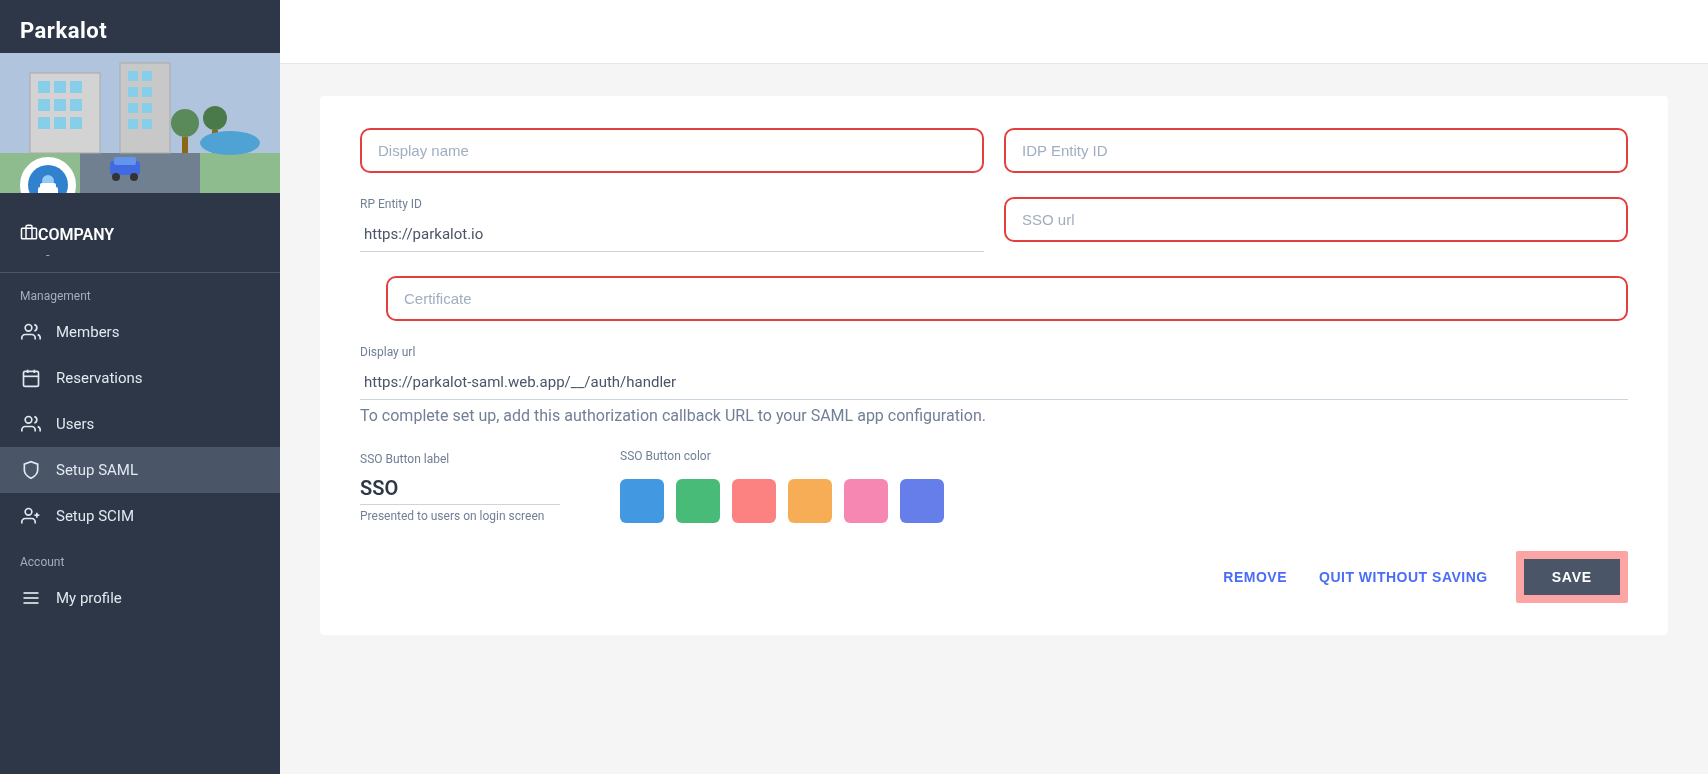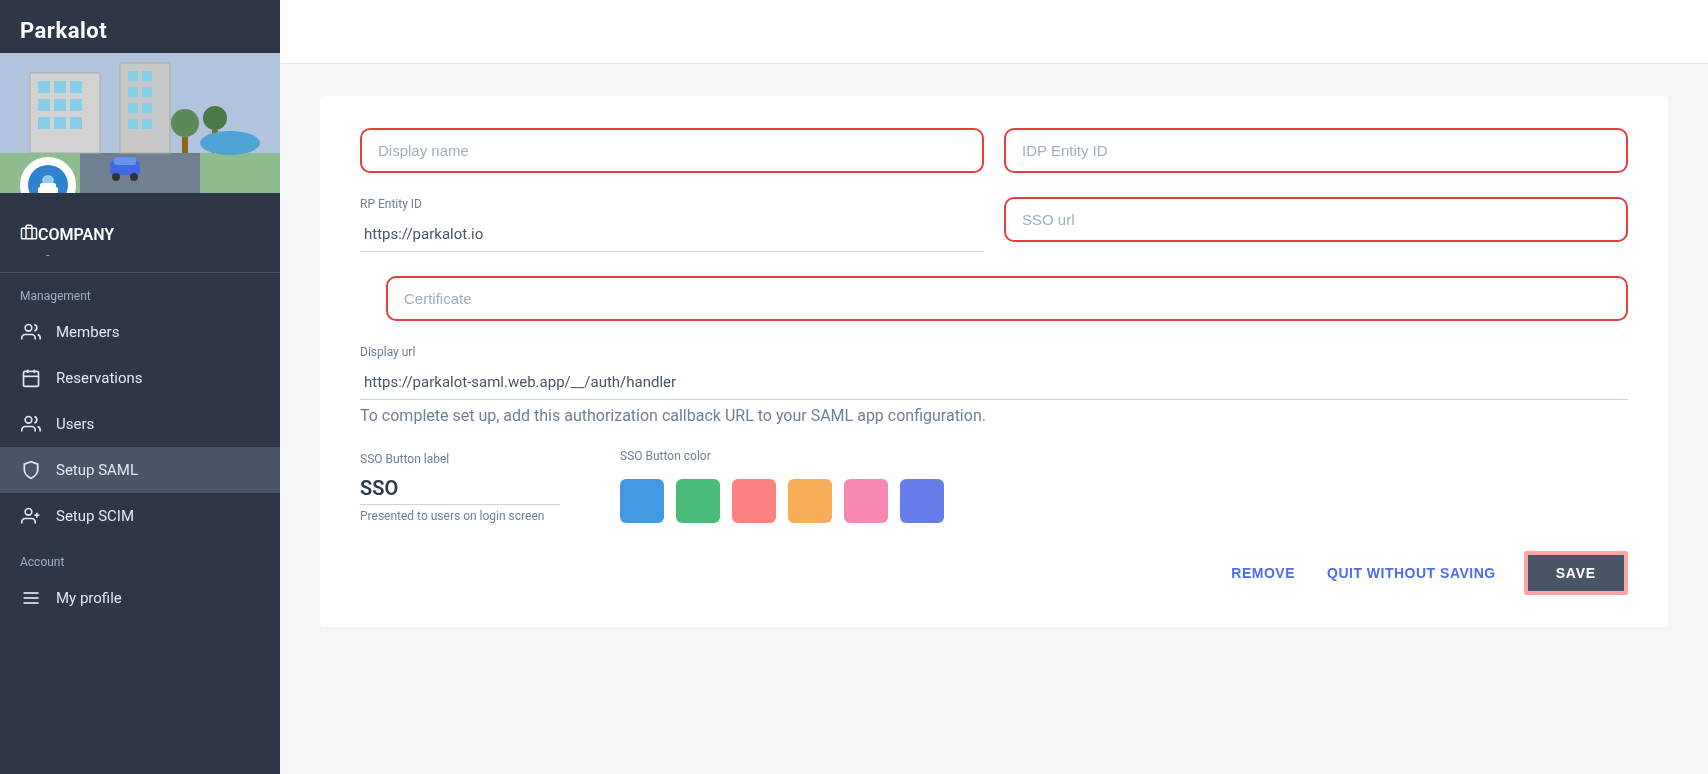--- a/index.html
+++ b/index.html
@@ -272,21 +272,21 @@
       font-size: 14px;
       font-weight: 600;
       cursor: pointer;
       letter-spacing: 0.5px;
       padding: 10px 4px;
     }
 
     .btn-save {
       background: #4a5568;
       color: #fff;
-      border: 4px solid #fca5a5;
+      border: 8px solid #fca5a5;
       font-size: 14px;
       font-weight: 700;
       letter-spacing: 0.8px;
       padding: 10px 28px;
       cursor: pointer;
       border-radius: 2px;
     }
 
     .two-col-row {
       display: grid;

